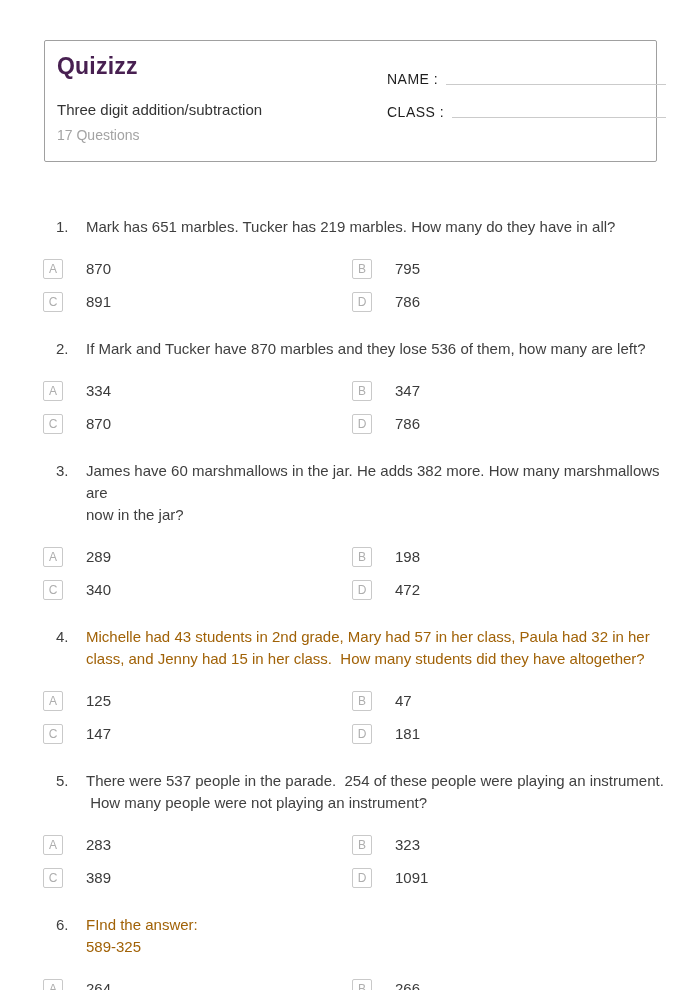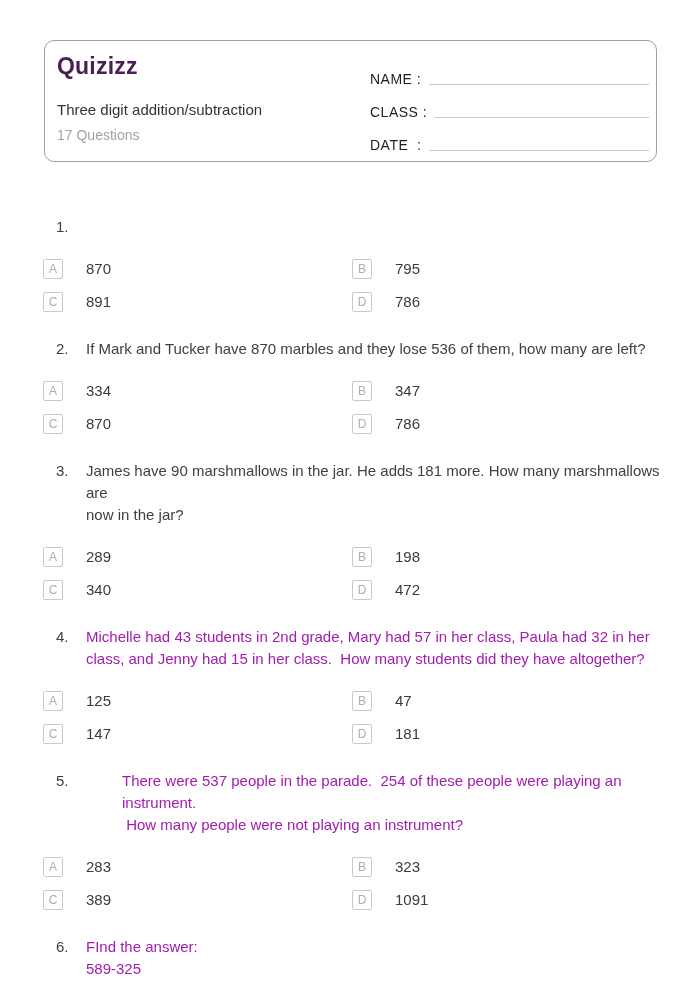--- a/index.html
+++ b/index.html
@@ -10,38 +10,38 @@
     color: #3f3f3f;
     overflow: hidden;
     position: relative;
   }
   
   .header-box {
     position: absolute;
     left: 44px; top: 40px;
     width: 613px; height: 122px;
     border: 1px solid #a0a0a0;
-    border-radius: 10px;
+    border-radius: 2px;
     background: #ffffff;
   }
   .logo {
     position: absolute; left: 12px; top: 12px;
     font-size: 23px; font-weight: 700;
     color: #482051; letter-spacing: 0.2px;
   }
   .quiz-title {
     position: absolute; left: 12px; top: 60px;
     font-size: 15px; color: #333333;
   }
   .quiz-subtitle {
     position: absolute; left: 12px; top: 86px;
     font-size: 14px; color: #a3a3a3; text-align: right;
   }
   .header-right {
-    position: absolute; left: 325px; top: 14px; width: 279px;
+    position: absolute; left: 342px; top: 14px; width: 279px;
   }
   .field-row {
     display: flex; align-items: flex-end;
     height: 33px;
   }
   .field-label {
     font-size: 14px; color: #1e1e1e;
     letter-spacing: 0.5px;
     padding-bottom: 1px;
     white-space: pre;
@@ -66,22 +66,22 @@
   .q-num {
     flex: none; width: 30px;
     font-size: 15px; line-height: 22px; color: #3f3f3f;
   }
   .q-text {
     flex: 1;
     font-size: 15px; line-height: 22px;
     color: #3f3f3f;
     white-space: pre-wrap;
   }
-  .q-text.blue { color: #a21caf; }
-  .q-text.pink { color: #a21caf; margin-left: 36px; }
+  .q-text.blue { color: #a16207; }
+  .q-text.pink { color: #404040; }
   .options {
     margin: 21px 0 0 43px;
     display: grid;
     grid-template-columns: 309px auto;
     row-gap: 13px;
   }
   .option {
     display: flex; align-items: center;
     gap: 23px; height: 20px;
   }
@@ -107,32 +107,29 @@
   <div class="quiz-subtitle">17 Questions</div>
   <div class="header-right">
     <div class="field-row">
       <span class="field-label">NAME :</span>
       <span class="field-line"></span>
     </div>
     <div class="field-row">
       <span class="field-label">CLASS :</span>
       <span class="field-line"></span>
     </div>
-    <div class="field-row">
-      <span class="field-label">DATE  :</span>
-      <span class="field-line"></span>
-    </div>
   </div>
 </div>
 
 <div class="content">
 
   <div class="question">
     <div class="q-row">
       <div class="q-num">1.</div>
+      <div class="q-text">Mark has 651 marbles. Tucker has 219 marbles. How many do they have in all?</div>
     </div>
     <div class="options">
       <div class="option">
         <span class="letter-box">A</span>
         <span class="value">870</span>
       </div>
       <div class="option">
         <span class="letter-box">B</span>
         <span class="value">795</span>
       </div>
@@ -168,21 +165,21 @@
       <div class="option">
         <span class="letter-box">D</span>
         <span class="value">786</span>
       </div>
     </div>
   </div>
 
   <div class="question">
     <div class="q-row">
       <div class="q-num">3.</div>
-      <div class="q-text">James have 90 marshmallows in the jar. He adds 181 more. How many marshmallows are
+      <div class="q-text">James have 60 marshmallows in the jar. He adds 382 more. How many marshmallows are
 now in the jar?</div>
     </div>
     <div class="options">
       <div class="option">
         <span class="letter-box">A</span>
         <span class="value">289</span>
       </div>
       <div class="option">
         <span class="letter-box">B</span>
         <span class="value">198</span>

